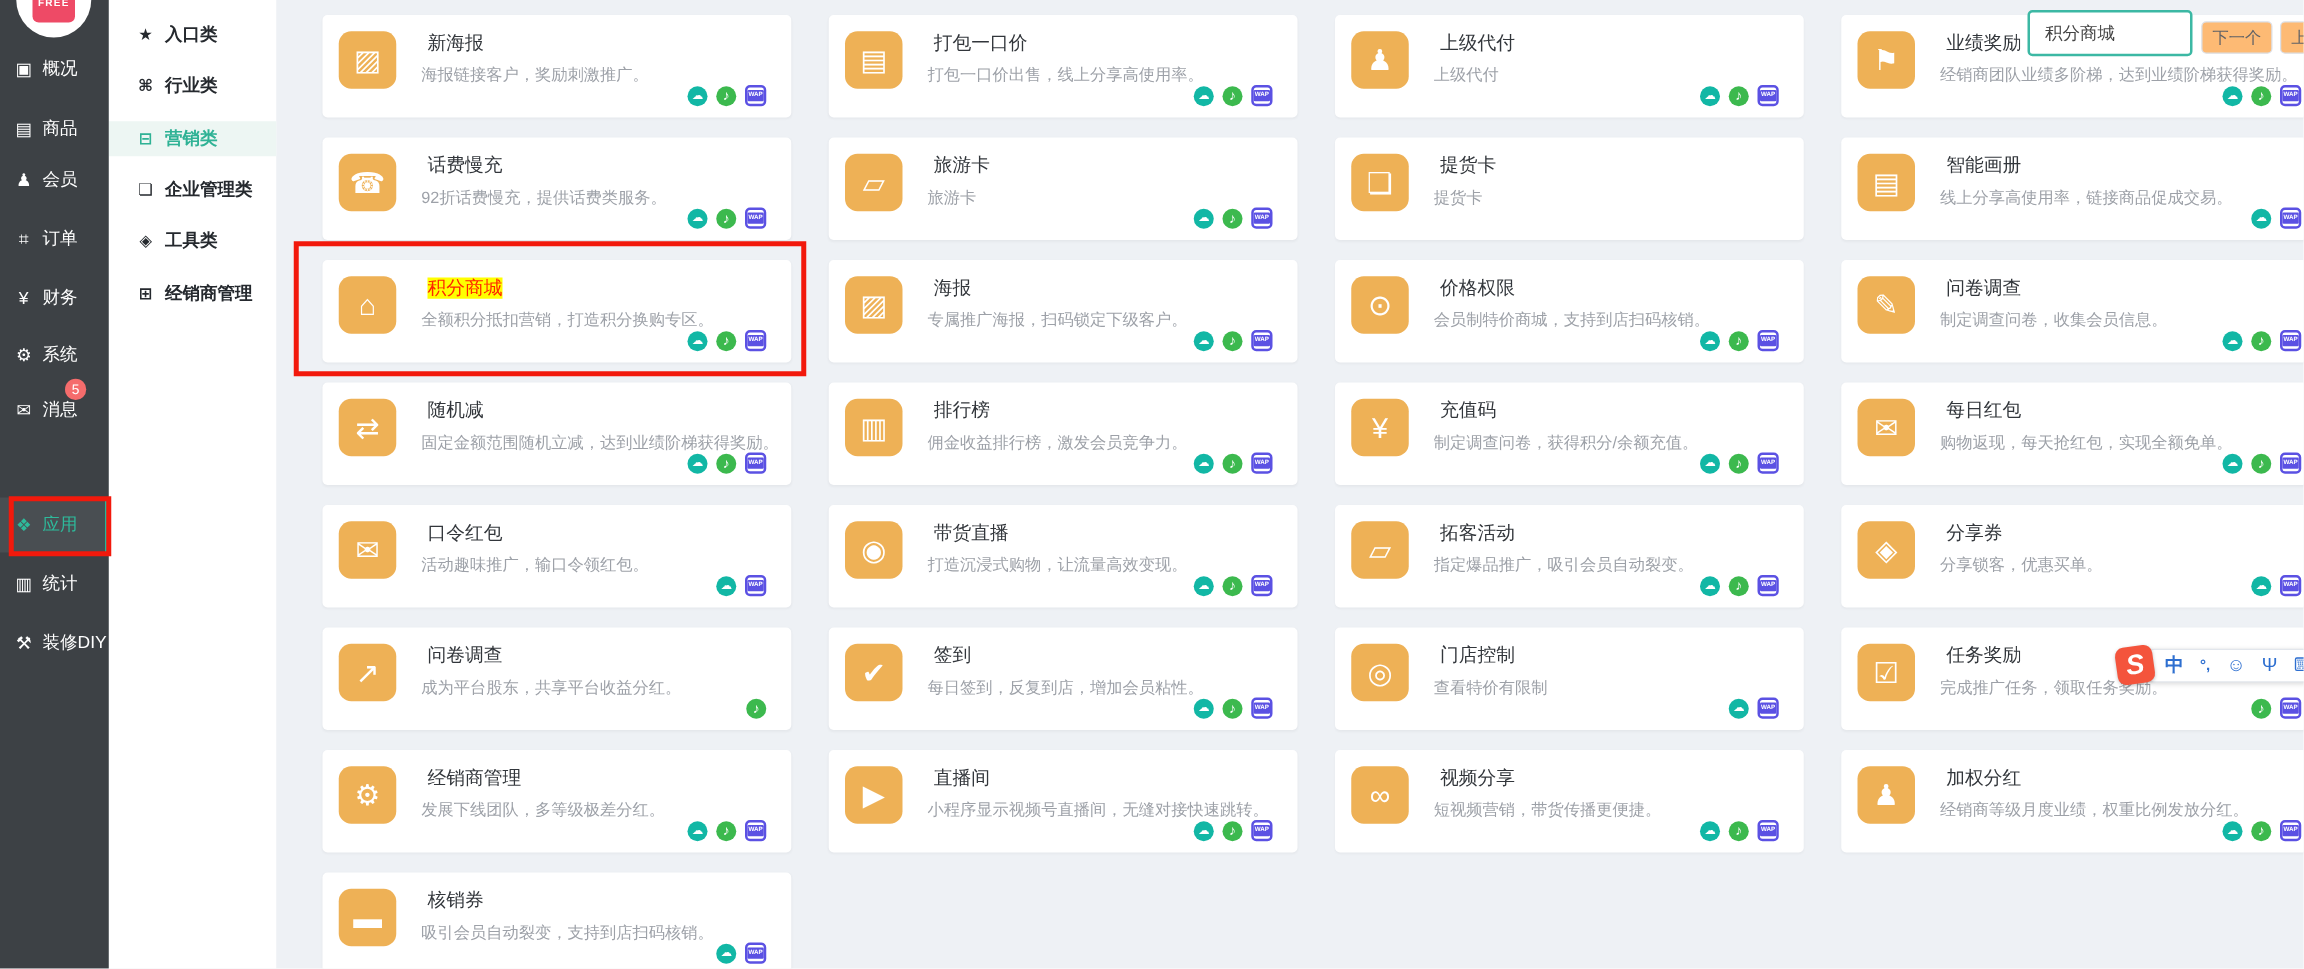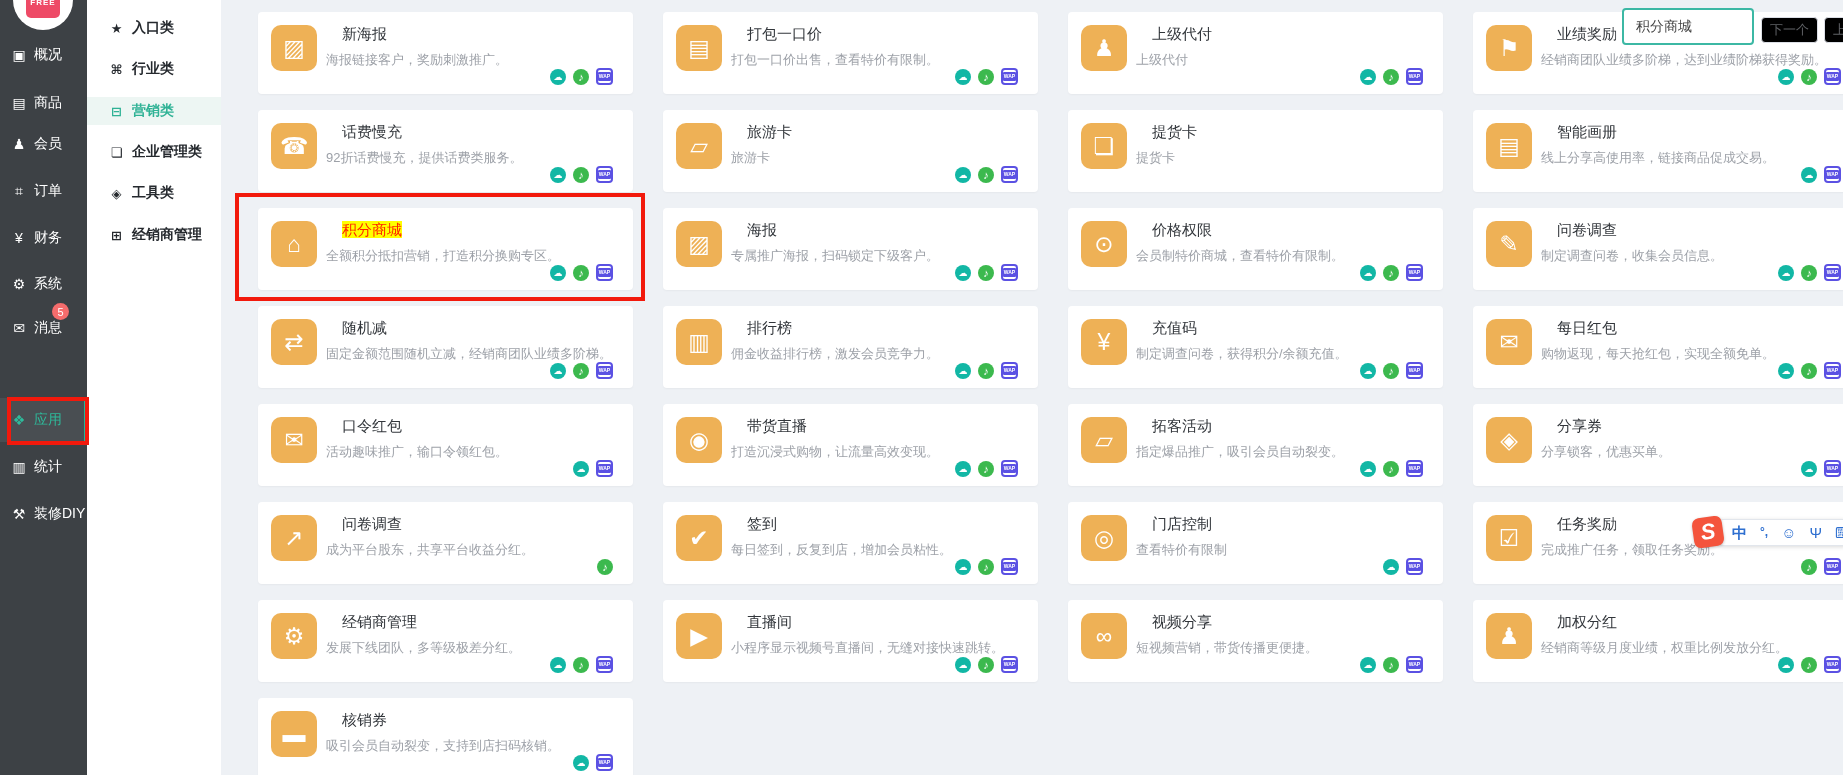--- a/index.html
+++ b/index.html
@@ -26,36 +26,36 @@
   .cat-item.active { background:#edf6f3; color:#2fb295; }
 
   
   .col { position:absolute; top:12px; display:flex; flex-direction:column; gap:16px; }
   .col1{ left:258px; } .col2{ left:663px; } .col3{ left:1068px; } .col4{ left:1473px; }
   .card { position:relative; width:375px; height:82px; background:#fff; border-radius:4px; box-shadow:0 1px 2px rgba(0,0,0,0.04); flex:0 0 82px; cursor:pointer; }
   .col4 .card { width:388px; }
   .app-icon { position:absolute; left:13px; top:13px; width:46px; height:46px; border-radius:10px; background:#eeb156; color:#fff; font-size:23px; display:flex; align-items:center; justify-content:center; }
   .card .title { position:absolute; left:84px; top:13px; font-size:15px; color:#32363b; }
   .card.highlight .title span { color:#ff2400; background:#ffff00; }
-  .card .desc { position:absolute; left:68px; top:39px; right:8px; font-size:13px; color:#9da1a8; white-space:nowrap; overflow:hidden; }
+  .card .desc { position:absolute; left:79px; top:39px; right:8px; font-size:13px; color:#9da1a8; white-space:nowrap; overflow:hidden; }
   .plats { position:absolute; right:20px; bottom:9px; display:flex; gap:7px; align-items:center; }
   .plat { width:16px; height:16px; border-radius:50%; color:#fff; font-size:9px; display:flex; align-items:center; justify-content:center; }
   .plat.mini { background:#12b7a5; }
   .plat.h5   { background:#3cb94e; font-size:11px; }
   .plat.wap  { width:17px; height:17px; border-radius:4px; border:2px solid #5b51e3; background:#fff; }
   .plat.wap i { font-style:normal; background:#5b51e3; color:#fff; font-size:5px; font-weight:bold; line-height:1; padding:2px 1px; border-radius:1px; letter-spacing:0; }
 
   
   .anno { position:absolute; border:4px solid #f2190c; z-index:40; pointer-events:none; }
   .anno-card { left:235px; top:193px; width:410px; height:108px; }
   .anno-side { left:7px;  top:397px; width:82px;  height:48px; }
 
   
   .find-input { position:absolute; left:1622px; top:8px; width:132px; height:37px; border:2px solid #3cb8a4; border-radius:4px; background:#fff; font-size:14px; color:#444; padding:0 12px; z-index:50; outline:none; font-family:inherit; }
-  .find-btn { position:absolute; top:17px; height:26px; background:#000000; border:1px solid #dcdfe6; border-radius:4px; color:#606266; font-size:13px; display:flex; align-items:center; justify-content:center; z-index:50; cursor:pointer; white-space:nowrap; }
+  .find-btn { position:absolute; top:17px; height:26px; background:#fdba74; border:1px solid #dcdfe6; border-radius:4px; color:#606266; font-size:13px; display:flex; align-items:center; justify-content:center; z-index:50; cursor:pointer; white-space:nowrap; }
   .find-next { left:1761px; width:57px; }
   .find-prev { left:1824px; width:57px; }
 
   
   .ime { position:absolute; left:1693px; top:517px; z-index:60; display:flex; align-items:center; }
   .ime-logo { width:30px; height:30px; border-radius:7px; background:#f4543c; color:#fff; font-size:22px; font-weight:bold; font-style:italic; display:flex; align-items:center; justify-content:center; transform:rotate(-8deg); box-shadow:0 1px 3px rgba(0,0,0,.25); cursor:pointer; }
   .ime-bar { margin-left:-4px; height:27px; background:#fff; border:1px solid #e2e6ec; border-radius:4px; box-shadow:0 1px 4px rgba(0,0,0,.15); display:flex; align-items:center; gap:13px; padding:0 12px; color:#2e6fd0; width:128px; }
   .ime-bar span { font-size:15px; cursor:pointer; line-height:1; }
   .ime-bar .zh { font-weight:bold; font-size:15px; }
   .ime-bar .punct { font-size:12px; font-weight:bold; }
@@ -180,21 +180,21 @@
             <span class="plat mini">☁</span>
             <span class="plat h5">♪</span>
             <span class="plat wap">
               <i>WAP</i>
             </span>
           </div>
         </div>
         <div class="card">
           <div class="app-icon">⇄</div>
           <div class="title"><span>随机减</span></div>
-          <div class="desc">固定金额范围随机立减，经销商团队业绩多阶梯。</div>
+          <div class="desc">固定金额范围随机立减，达到业绩阶梯获得奖励。</div>
           <div class="plats">
             <span class="plat mini">☁</span>
             <span class="plat h5">♪</span>
             <span class="plat wap">
               <i>WAP</i>
             </span>
           </div>
         </div>
         <div class="card">
           <div class="app-icon">✉</div>
@@ -236,21 +236,21 @@
             <span class="plat wap">
               <i>WAP</i>
             </span>
           </div>
         </div>
       </div>
     <div class="col col2" id="col-1">
         <div class="card">
           <div class="app-icon">▤</div>
           <div class="title"><span>打包一口价</span></div>
-          <div class="desc">打包一口价出售，查看特价有限制。</div>
+          <div class="desc">打包一口价出售，线上分享高使用率。</div>
           <div class="plats">
             <span class="plat mini">☁</span>
             <span class="plat h5">♪</span>
             <span class="plat wap">
               <i>WAP</i>
             </span>
           </div>
         </div>
         <div class="card">
           <div class="app-icon">▱</div>
@@ -340,21 +340,21 @@
         </div>
         <div class="card">
           <div class="app-icon">❏</div>
           <div class="title"><span>提货卡</span></div>
           <div class="desc">提货卡</div>
           <div class="plats"></div>
         </div>
         <div class="card">
           <div class="app-icon">⊙</div>
           <div class="title"><span>价格权限</span></div>
-          <div class="desc">会员制特价商城，查看特价有限制。</div>
+          <div class="desc">会员制特价商城，支持到店扫码核销。</div>
           <div class="plats">
             <span class="plat mini">☁</span>
             <span class="plat h5">♪</span>
             <span class="plat wap">
               <i>WAP</i>
             </span>
           </div>
         </div>
         <div class="card">
           <div class="app-icon">¥</div>

